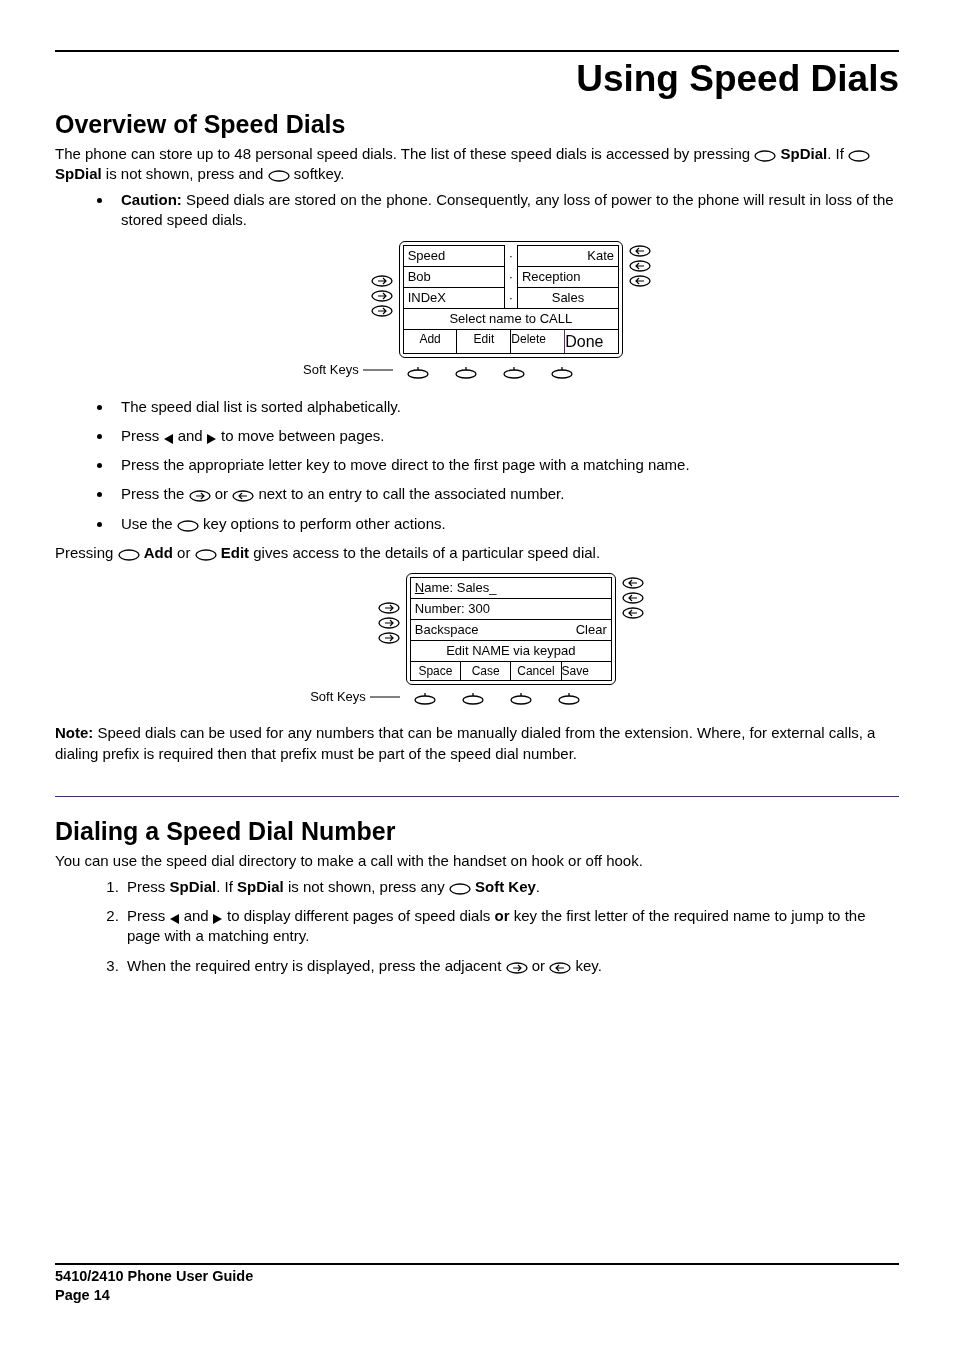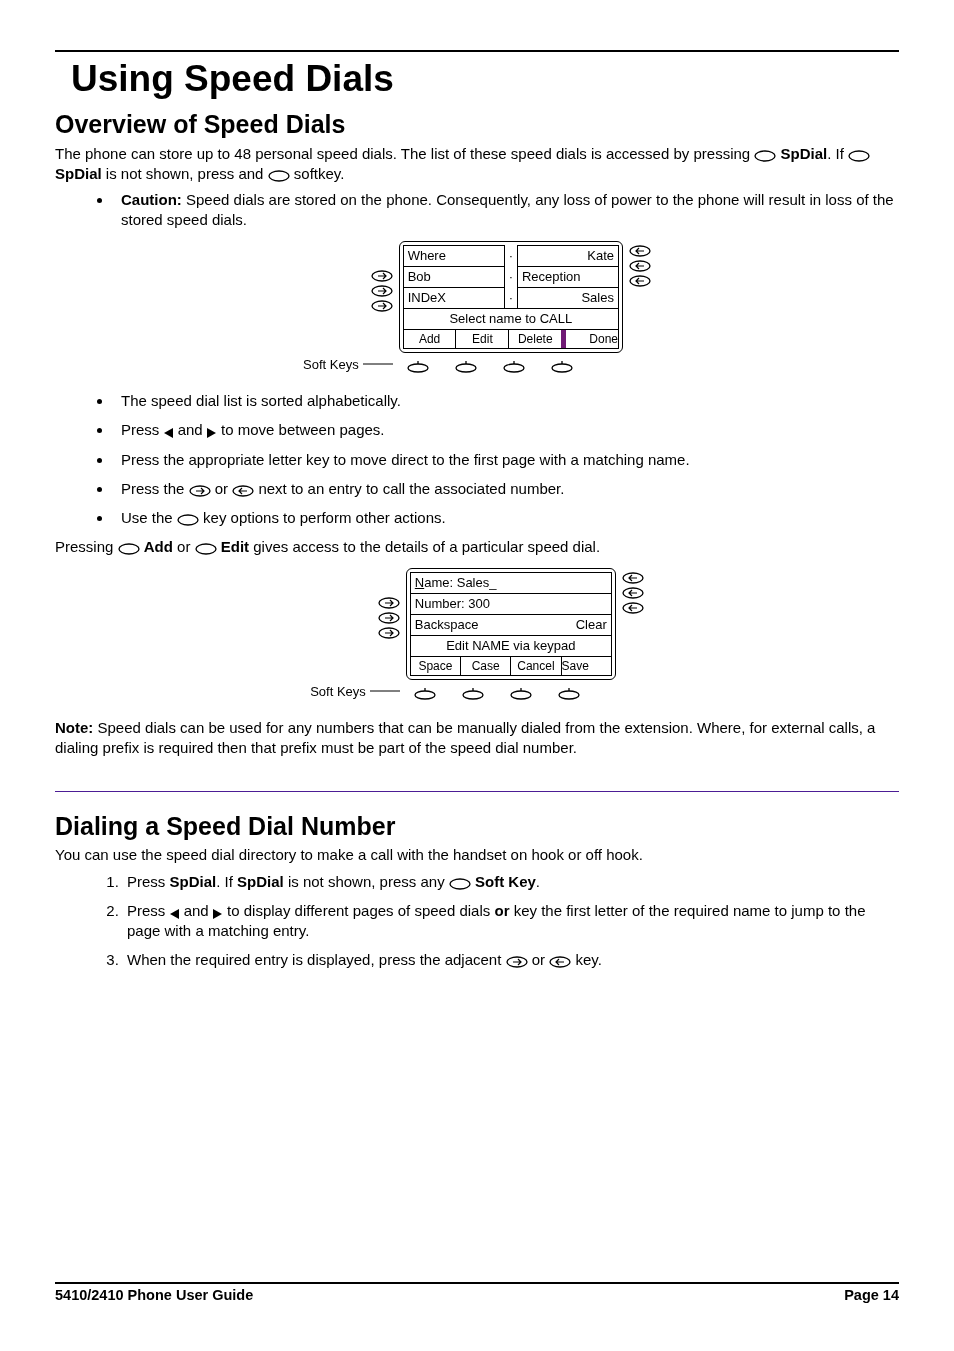--- a/index.html
+++ b/index.html
@@ -13,20 +13,21 @@
     font-size: 15px;
     line-height: 1.35;
     position: relative;
     color: #000;
   }
   .top-rule { border-top: 2px solid #000; height: 0; margin-bottom: 2px; }
   h1 {
     font-size: 37px;
     font-weight: bold;
     margin: 0 0 4px 16px;
+    text-align: right;
   }
   h2 {
     font-size: 25px;
     font-weight: bold;
     margin: 0 0 2px 0;
     border-top: 1px solid #4c1d95;
     padding-top: 18px;
   }
   h2.first { border-top: none; padding-top: 0; }
   p { margin: 0 0 2px 0; }
@@ -38,21 +39,21 @@
   .sec-spacer { height: 30px; }
   .diagram-wrap { display: flex; justify-content: center; margin: 10px 0 18px 0; }
   .diagram { font-family: Arial, sans-serif; }
   .lcd-outer { border: 1.5px solid #000; border-radius: 6px; padding: 3px; display: inline-block; }
   .sk-label { font-size: 13px; }
   .footer {
     position: absolute;
     left: 55px; right: 55px; bottom: 45px;
   }
   .footer-rule { border-top: 2px solid #000; height: 0; margin-bottom: 2px;}
-  .footer-row { display: flex; justify-content: space-between; font-weight: bold; font-size: 14.5px;}
+  .footer-row { display: flex; justify-content: space-between; font-weight: bold; font-size: 14.5px; flex-direction: column;}
   .underline { text-decoration: underline; }
   b { font-weight: bold; }
   .lcd-grid td { border:1px solid #000; font-size:13px; padding:1px 4px; height:18px; }
   .lcd-grid { border-collapse: collapse; }
 </style>
 </head>
 <body>
 
 <svg width="0" height="0" style="position:absolute">
   <defs>
@@ -120,44 +121,44 @@
         <svg width="30" height="8">
             <line x1="0" y1="4" x2="30" y2="4" stroke="#000"></line>
           </svg>
       </div>
     </div>
     <div>
       <div class="lcd-outer">
         <table class="lcd-grid">
           <tbody>
               <tr>
-                <td style="width:92px">Where</td>
+                <td style="width:92px">Speed</td>
                 <td style="width:4px;border-top:none;border-bottom:none;text-align:center;">·</td>
                 <td style="width:92px;text-align:right">Kate</td>
               </tr>
           <tr>
                 <td>Bob</td>
                 <td style="border-top:none;border-bottom:none;text-align:center;">·</td>
                 <td style="">Reception</td>
               </tr>
           <tr>
                 <td>INDeX</td>
                 <td style="border-top:none;border-bottom:none;text-align:center;">·</td>
-                <td style="text-align:right">Sales</td>
+                <td style="text-align:center">Sales</td>
               </tr>
           <tr>
                 <td colspan="3" style="text-align:center">Select name to CALL</td>
               </tr>
           <tr>
                 <td colspan="3" style="padding:0">
             <div style="display:flex">
               <div style="flex:1;border-right:1px solid #000;text-align:center;font-size:12px;padding:1px 0">Add</div>
               <div style="flex:1;border-right:1px solid #000;text-align:center;font-size:12px;padding:1px 0">Edit</div>
-              <div style="flex:1;border-right:5px solid #701a75;text-align:center;font-size:12px;padding:1px 0">Delete</div>
-              <div style="flex:1;text-align:right;font-size:12px;padding:1px 0">Done</div>
+              <div style="flex:1;border-right:1px solid #701a75;font-size:12px;padding:1px 0">Delete</div>
+              <div style="flex:1;text-align:left;font-size:16px;padding:1px 0">Done</div>
             </div>
           </td>
               </tr>
         </tbody>
           </table>
       </div>
       <div style="display:flex;gap:26px;padding-left:8px;margin-top:2px;">
         <svg width="22" height="13">
             <use href="#softkey"></use>
           </svg>

